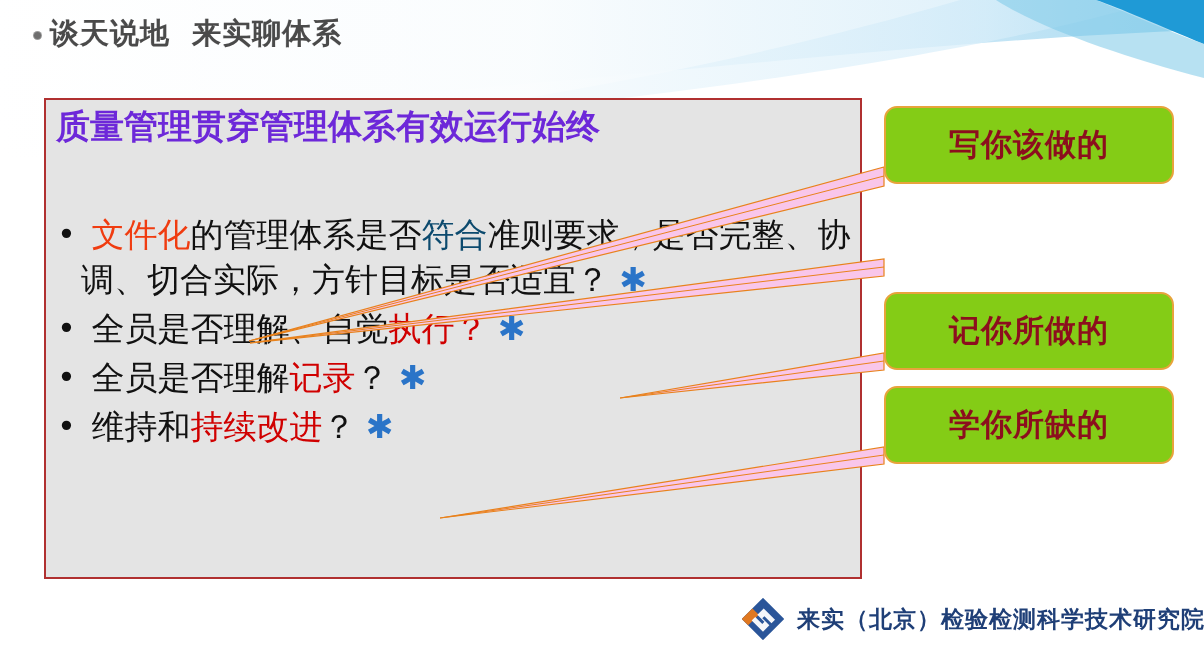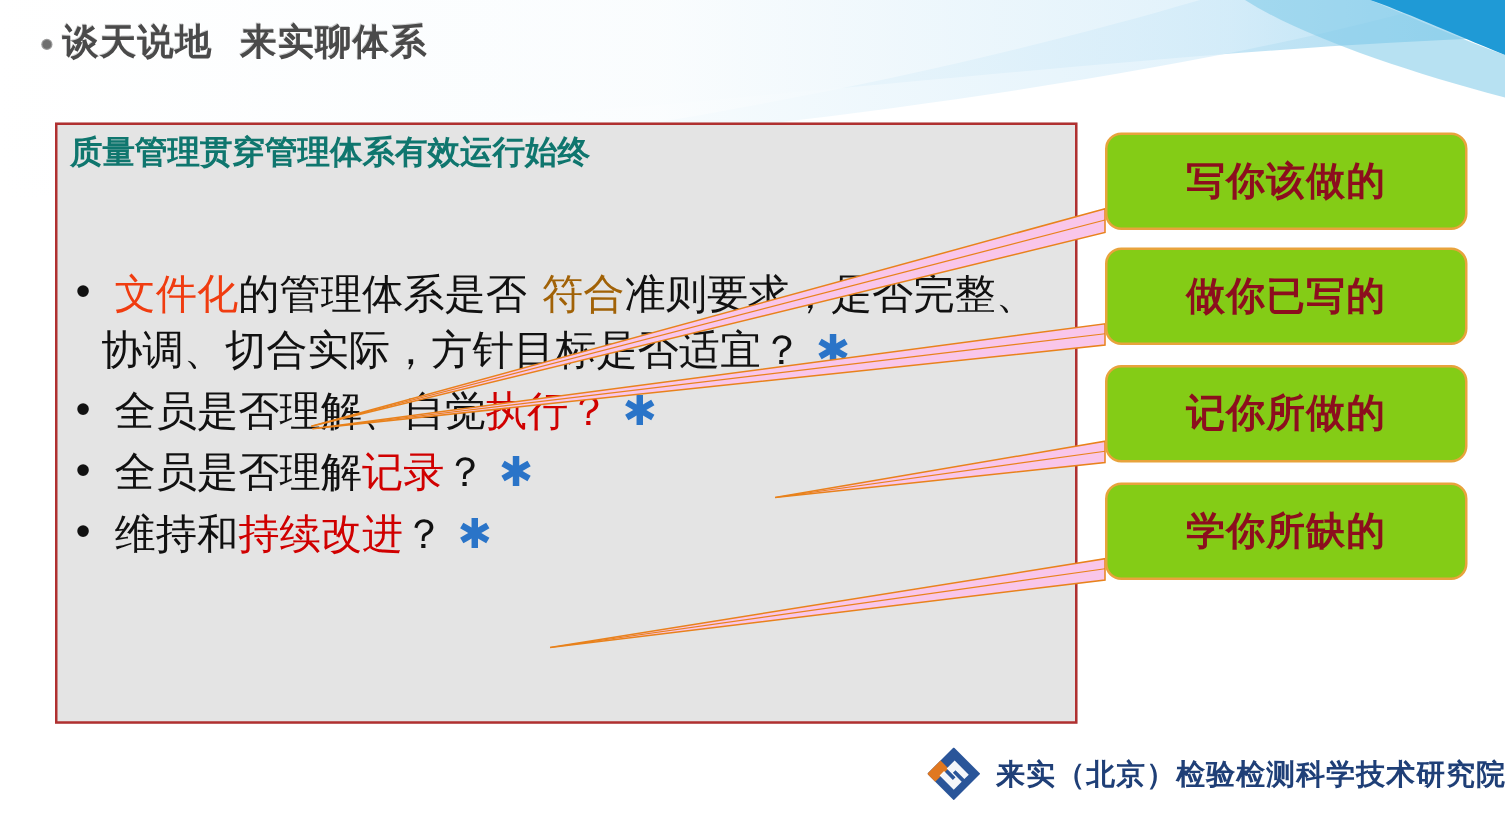--- a/index.html
+++ b/index.html
@@ -71,23 +71,23 @@
     border: 2px solid #b03030;
     box-sizing: border-box;
     z-index: 3;
   }
 
   #content-heading {
     position: absolute;
     left: 10px;
     top: 4px;
     width: 800px;
-    font-size: 26px;
+    font-size: 34px;
     font-weight: bold;
-    color: #0f766e;
+    color: #6d28d9;
     letter-spacing: 0px;
     white-space: nowrap;
     font-family: Liberation Sans, sans-serif;
   }
 
   #bullet-list {
     position: absolute;
     left: 8px;
     top: 112px;
     width: 806px;
@@ -109,21 +109,21 @@
   }
   .bullet-body {
     font-size: 33px;
     line-height: 45px;
     color: #111111;
     flex: 1;
     white-space: pre-wrap;
   }
   .seg-red     { color: #d00000; }
   .seg-orange  { color: #f03c10; }
-  .seg-softred { color: #a16207; margin-left: 12px; }
+  .seg-softred { color: #0c4a6e; }
   .seg-blue    { color: #2a74c8; font-weight: bold; }
   .seg-dark    { color: #111111; }
 
   
   .callout {
     position: absolute;
     background: #84cc16;
     border: 2px solid #e8a33c;
     border-radius: 13px;
     box-sizing: border-box;
@@ -240,23 +240,20 @@
         <div class="bullet-row">
           <span class="bullet-marker">•</span>
           <span class="bullet-body"><span class="seg-dark"> 维持和</span><span class="seg-red">持续改进</span><span class="seg-dark">？ </span><span class="seg-blue">✱</span></span>
         </div>
       </div>
   </div>
 
   <div class="callout" style="left:884px; top:106px; width:290px; height:78px;">
     <span class="callout-text">写你该做的</span>
   </div>
-  <div class="callout" style="left:884px; top:198px; width:290px; height:78px;">
-    <span class="callout-text">做你已写的</span>
-  </div>
   <div class="callout" style="left:884px; top:292px; width:290px; height:78px;">
     <span class="callout-text">记你所做的</span>
   </div>
   <div class="callout" style="left:884px; top:386px; width:290px; height:78px;">
     <span class="callout-text">学你所缺的</span>
   </div>
 
   <div id="footer">
     <svg width="42" height="42" viewBox="0 0 42 42" xmlns="http://www.w3.org/2000/svg">
       <g transform="rotate(45 21 21)">

